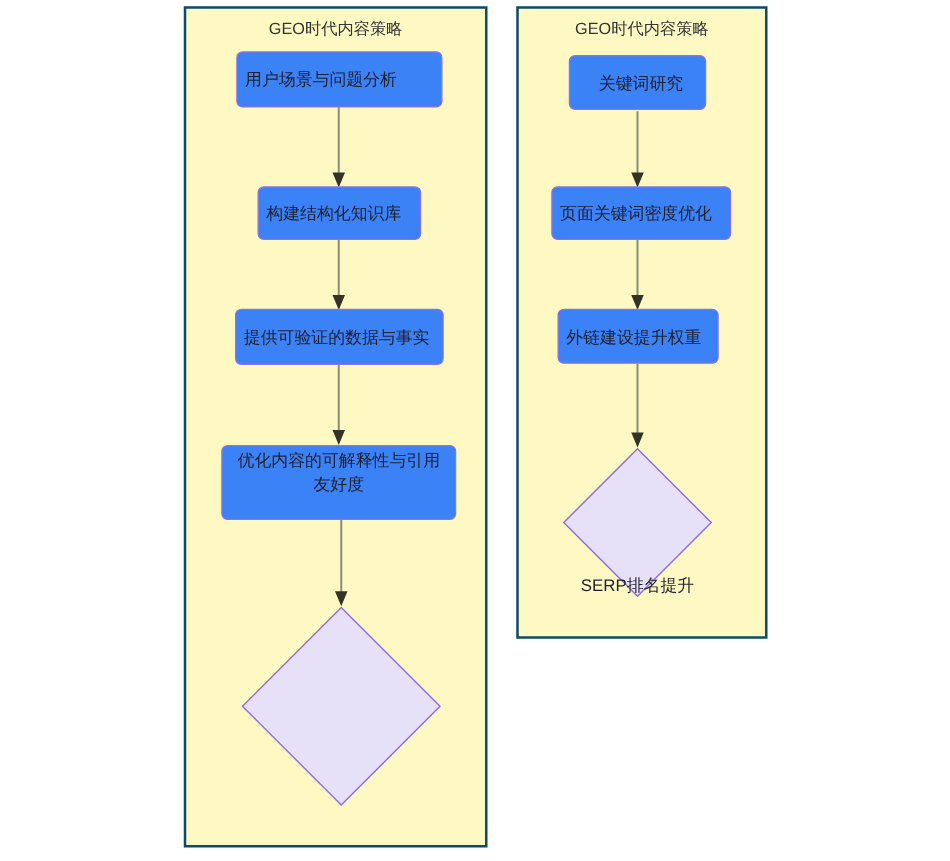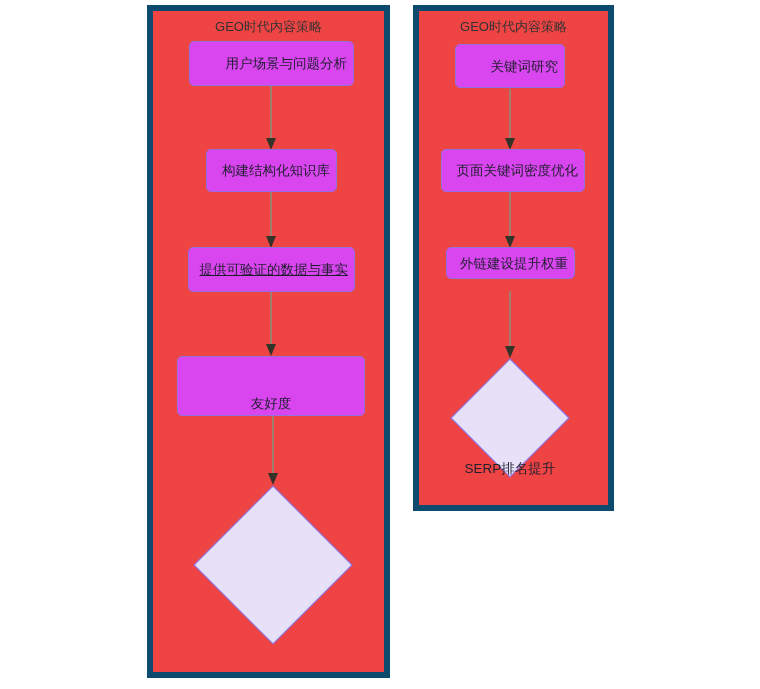--- a/index.html
+++ b/index.html
@@ -16,46 +16,46 @@
   }
   #canvas {
     position: absolute;
     left: 0;
     top: 0;
     width: 760px;
     height: 689px;
   }
   .subgraph-box {
     position: absolute;
-    background: #ef4444;
-    border: 6px solid #0c4a6e;
+    background: #fef9c3;
+    border: 2px solid #0c4a6e;
     border-radius: 0px;
     box-sizing: border-box;
     padding-left: 26px;
   }
   .subgraph-title {
     position: absolute;
     width: 100%;
     text-align: center;
     top: 8px;
     left: 0;
     font-size: 13px;
     color: #333333;
     line-height: 16px;
     white-space: nowrap;
   }
   .node {
     position: absolute;
     box-sizing: border-box;
-    background: #d946ef;
+    background: #3b82f6;
     border: 1px solid #9370db;
     border-radius: 5px;
     display: flex;
     align-items: center;
-    justify-content: flex-end;
+    justify-content: flex-start;
     text-align: center;
     font-size: 13.5px;
     color: #1f1f2e;
     line-height: 19px;
     padding: 2px 6px;
   }
   .diamond-wrap {
     position: absolute;
     display: flex;
     align-items: flex-end;
@@ -141,43 +141,44 @@
   </svg>
 
   <div class="node" style="left:189px; top:41px; width:165px; height:45px;">
     <span>用户场景与问题分析</span>
   </div>
 
   <div class="node" style="left:206px; top:149px; width:131px; height:43px;">
     <span>构建结构化知识库</span>
   </div>
 
-  <div class="node" style="left:188px; top:247px; width:167px; height:45px;text-decoration:underline;">
+  <div class="node" style="left:188px; top:247px; width:167px; height:45px;">
     <span>提供可验证的数据与事实</span>
   </div>
 
   <div class="node" style="left:177px; top:356px; width:188px; height:60px; flex-direction:column;">
+    <span>优化内容的可解释性与引用</span>
     <span>友好度</span>
   </div>
 
   <div class="diamond-wrap" style="left:193px; top:485px; width:160px; height:160px;">
     <svg class="diamond-shape" viewBox="0 0 160 160" preserveAspectRatio="none">
       <polygon points="80,1 159,80 80,159 1,80" fill="#e6e1f9" stroke="#9370db" stroke-width="1.2"></polygon>
     </svg>
   </div>
 
   <div class="node" style="left:455px; top:44px; width:110px; height:44px;padding-left:23px;">
     <span>关键词研究</span>
   </div>
 
   <div class="node" style="left:441px; top:149px; width:144px; height:43px;">
     <span>页面关键词密度优化</span>
   </div>
 
-  <div class="node" style="left:446px; top:247px; width:129px; height:32px;">
+  <div class="node" style="left:446px; top:247px; width:129px; height:44px;">
     <span>外链建设提升权重</span>
   </div>
 
   <div class="diamond-wrap" style="left:450px; top:358px; width:120px; height:120px;">
     <svg class="diamond-shape" viewBox="0 0 120 120" preserveAspectRatio="none">
       <polygon points="60,1 119,60 60,119 1,60" fill="#e6e1f9" stroke="#9370db" stroke-width="1.2"></polygon>
     </svg>
     <span class="diamond-label">SERP排名提升</span>
   </div>
 

